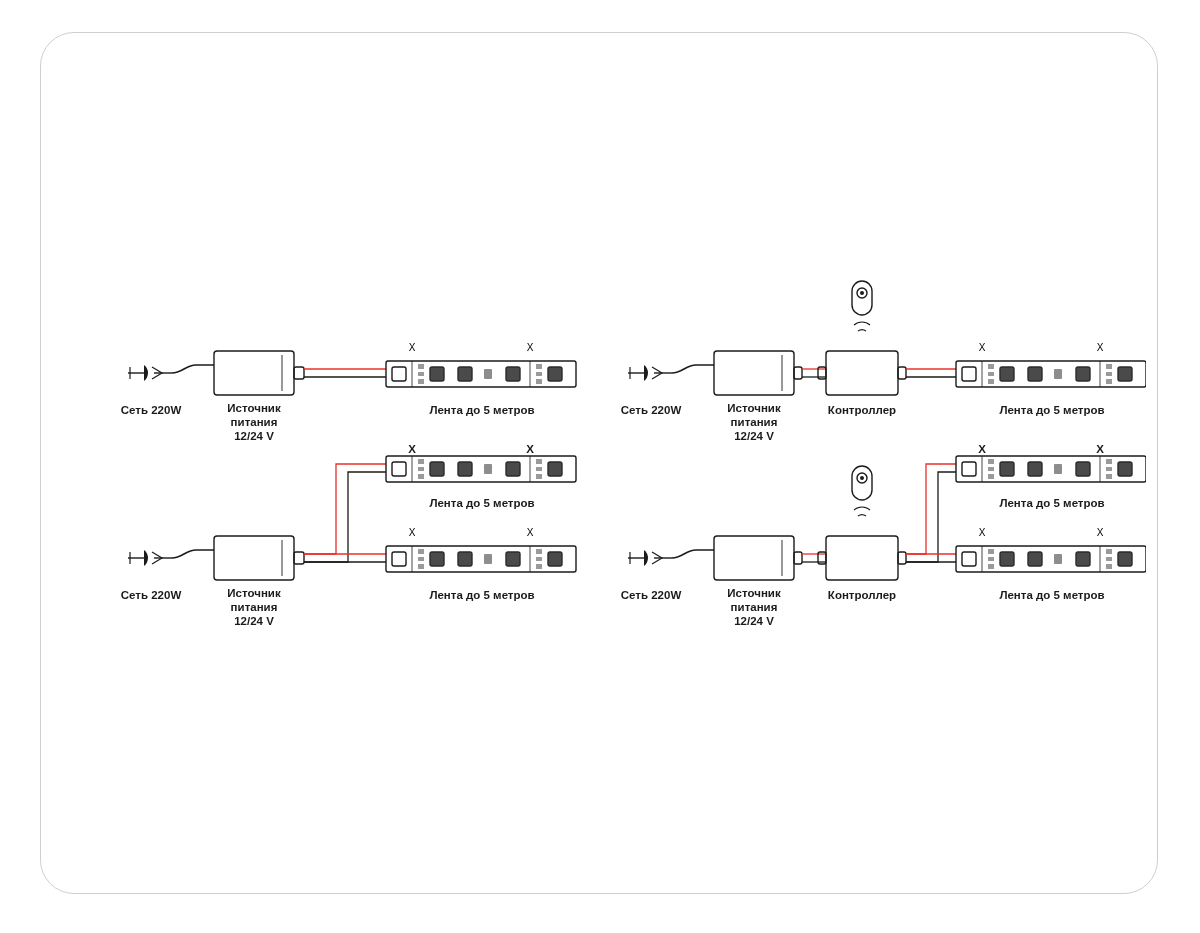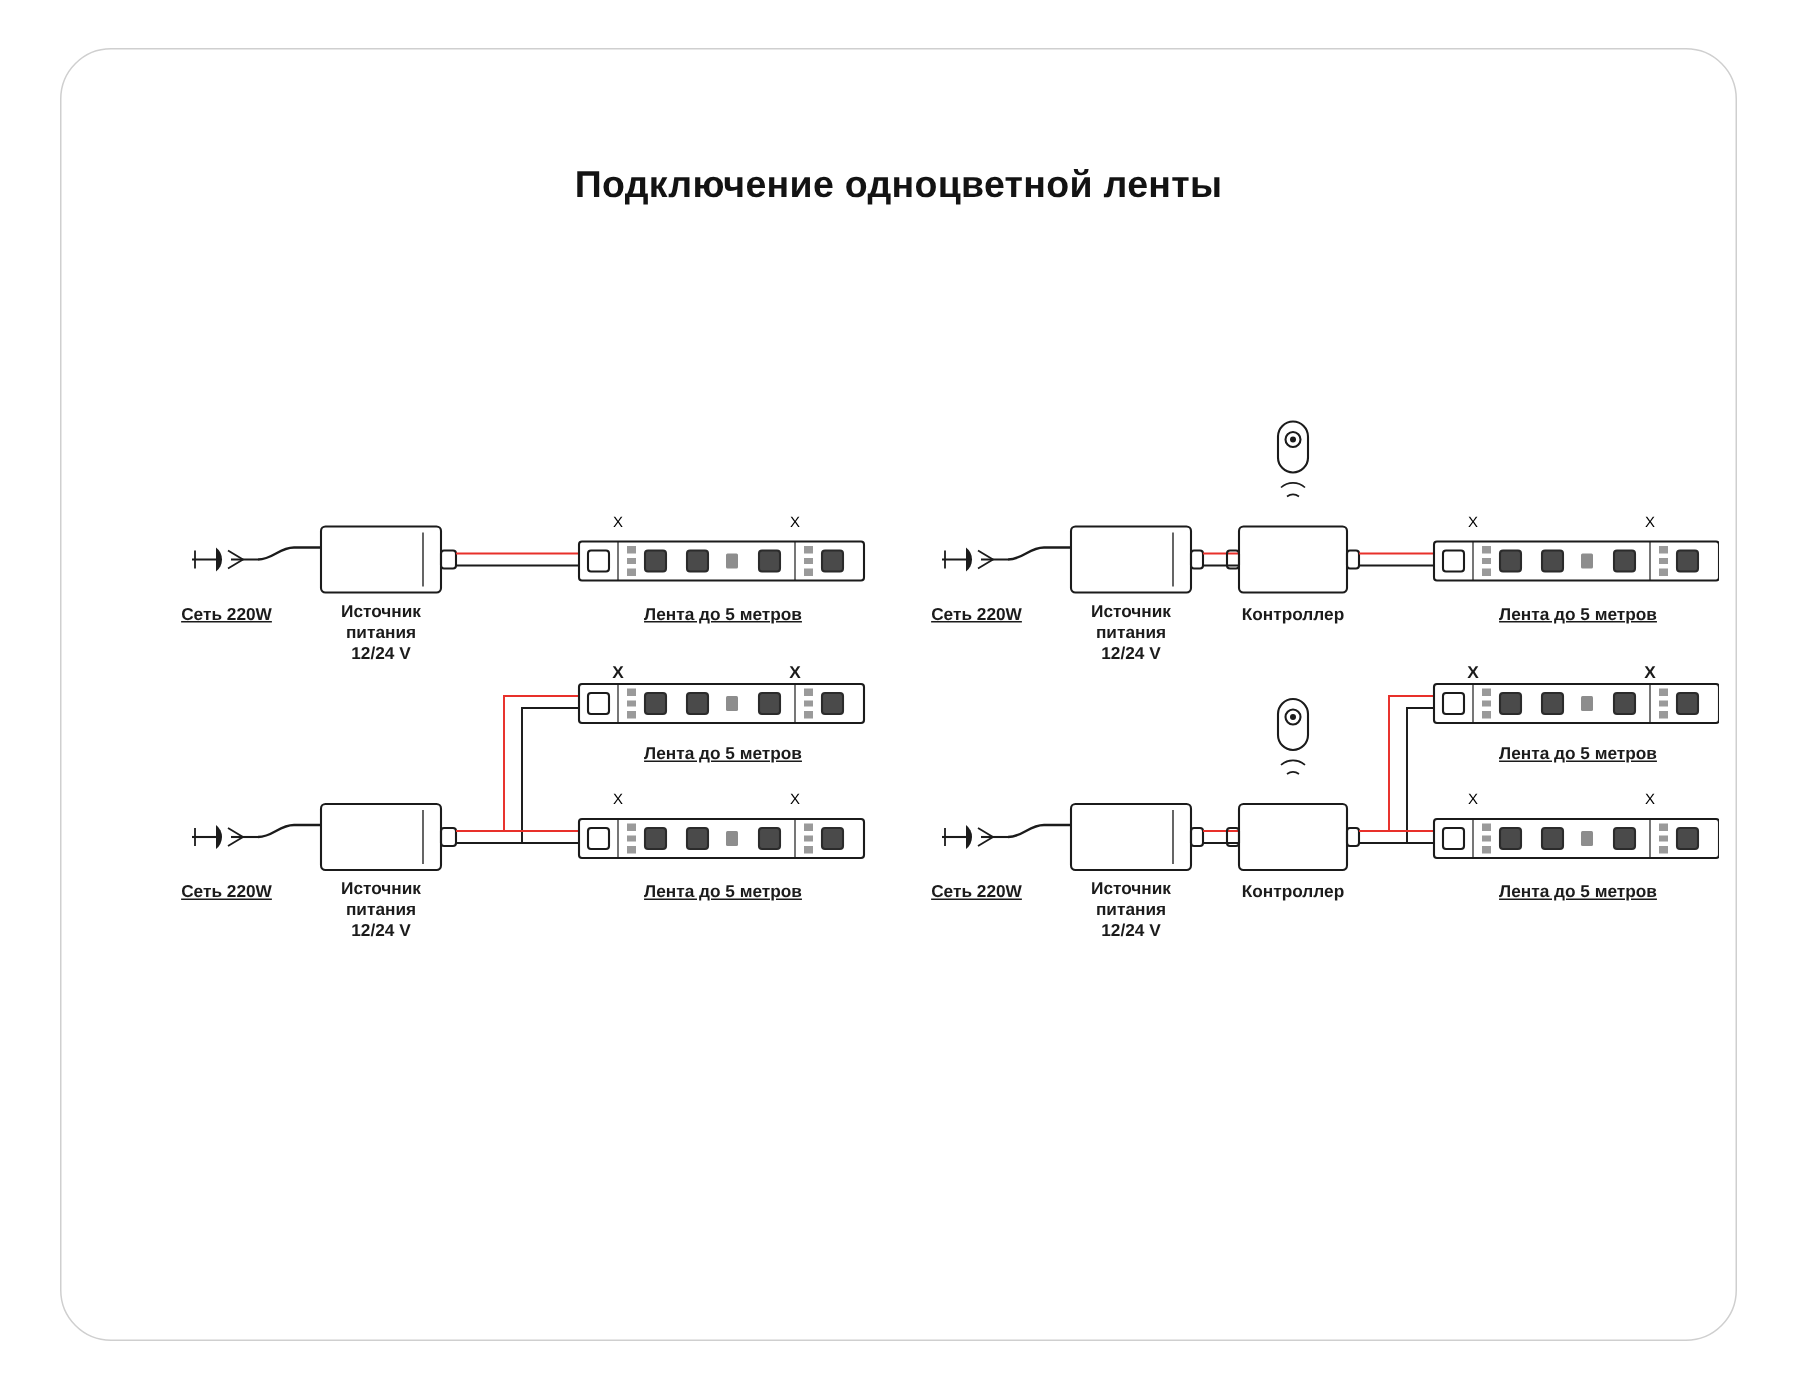--- a/index.html
+++ b/index.html
@@ -53,28 +53,27 @@
 
   .lbl {
     position: absolute;
     font-size: 11.5px;
     line-height: 14px;
     color: #1b1b1b;
     text-align: center;
     white-space: pre-line;
     font-weight: bold;
   }
-  .lbl.bold { font-weight: bold; text-decoration: underline; }
+  .lbl.bold { font-weight: bold; }
 </style>
 </head>
 <body>
 
 <div class="card">
 
-  <div class="title">Подключение одноцветной ленты</div>
 
   <div class="scheme s1">
     <svg width="560" height="200" viewBox="0 0 560 200">
       <g fill="none" stroke="#1b1b1b" stroke-width="1.4">
 
         <g>
           <path d="M42 110 h16"></path>
           <path d="M44 104 v12" stroke-width="1.2"></path>
           <path d="M58 102 a10 10 0 0 1 0 16 z" fill="#1b1b1b" stroke="none"></path>
           <path d="M66 104 l10 6 l-10 6" stroke-width="1.2" fill="none"></path>

